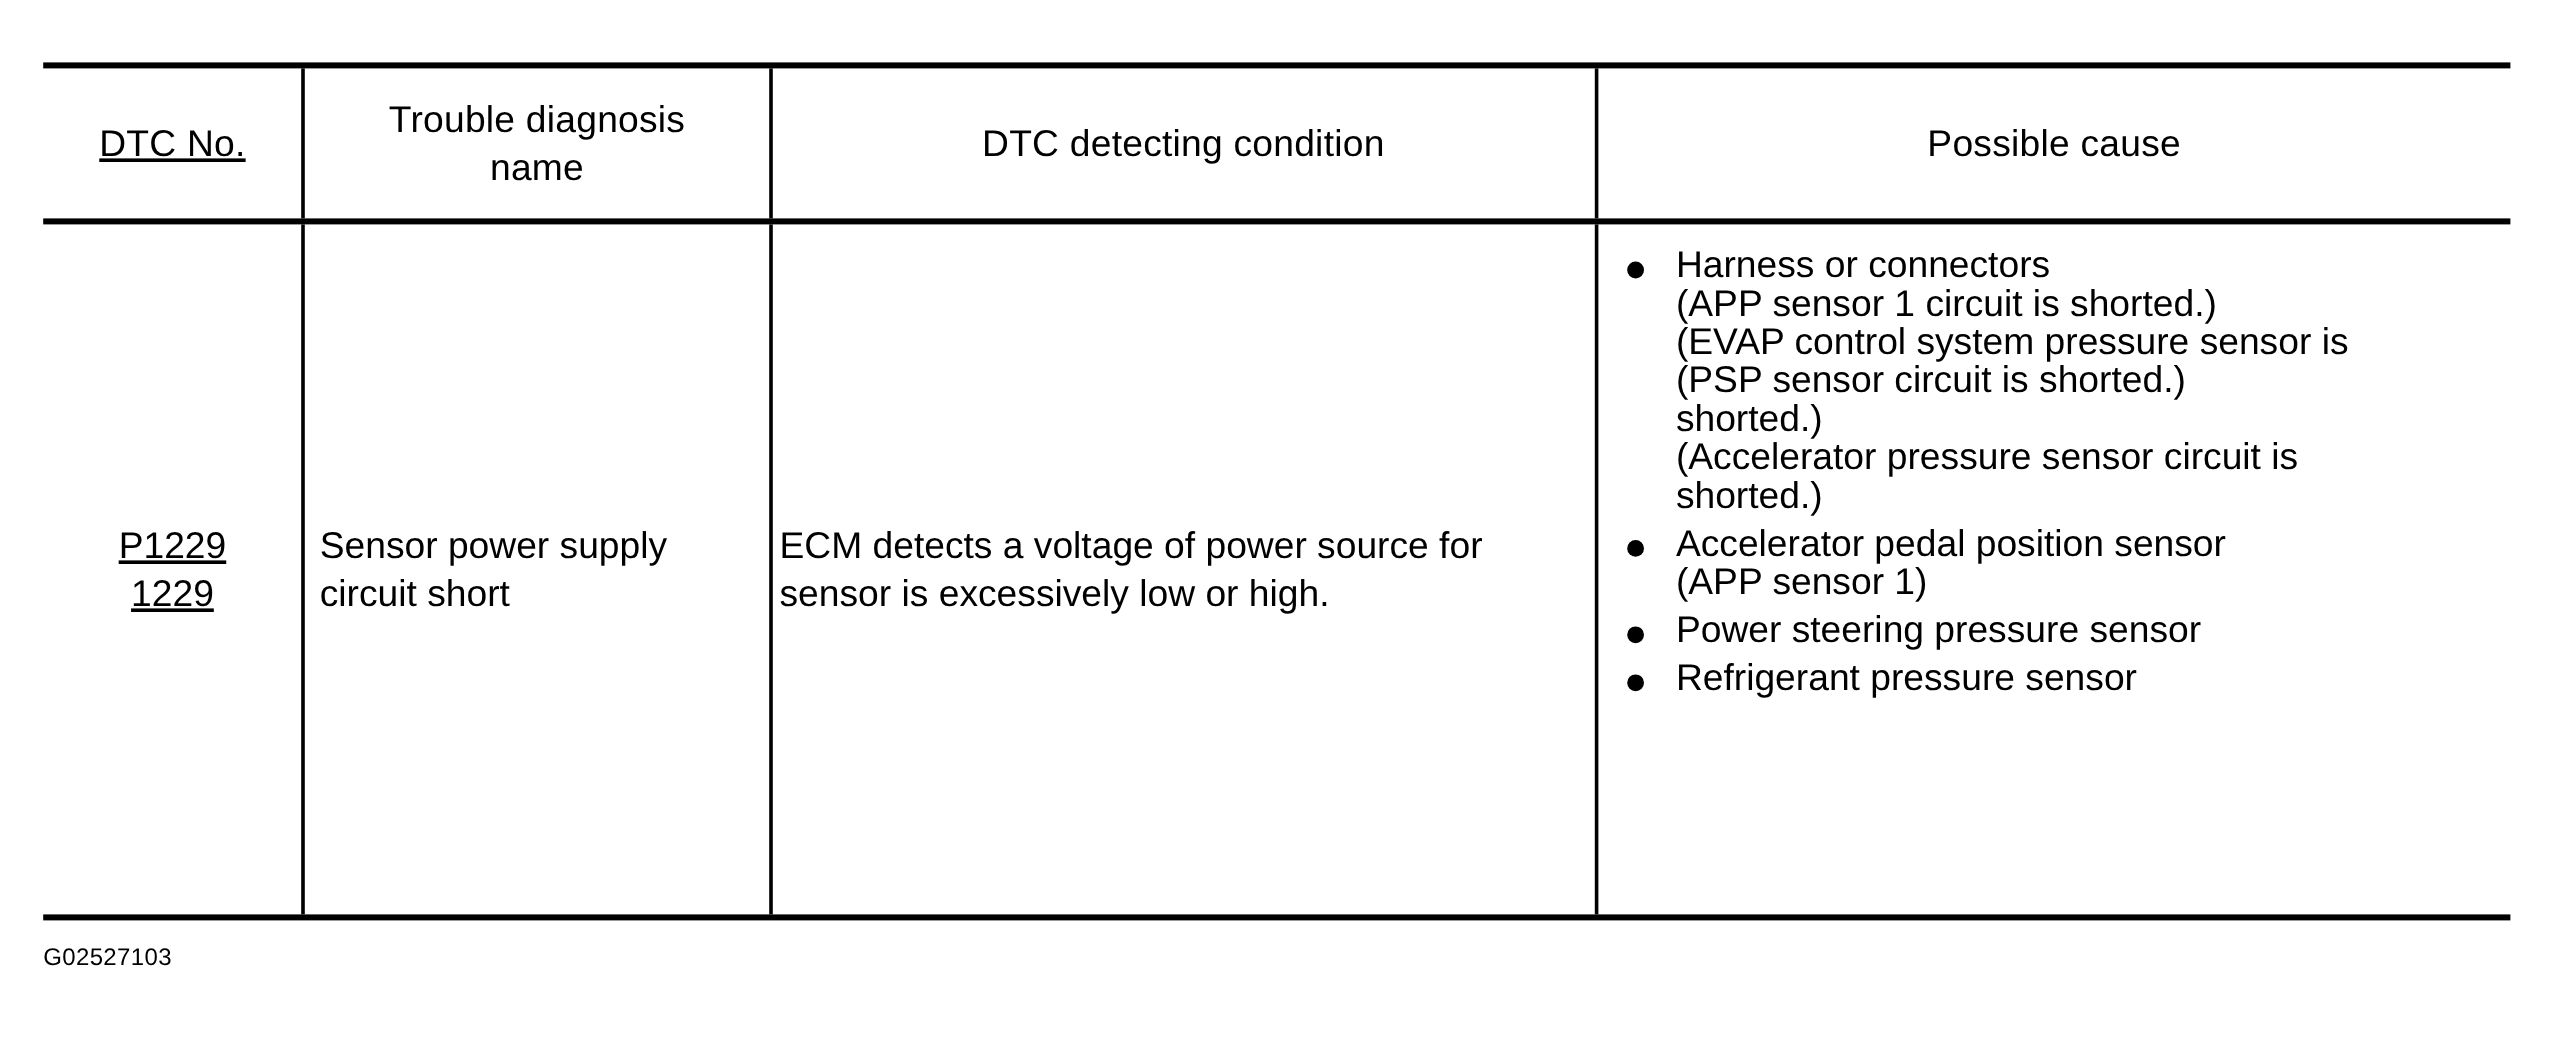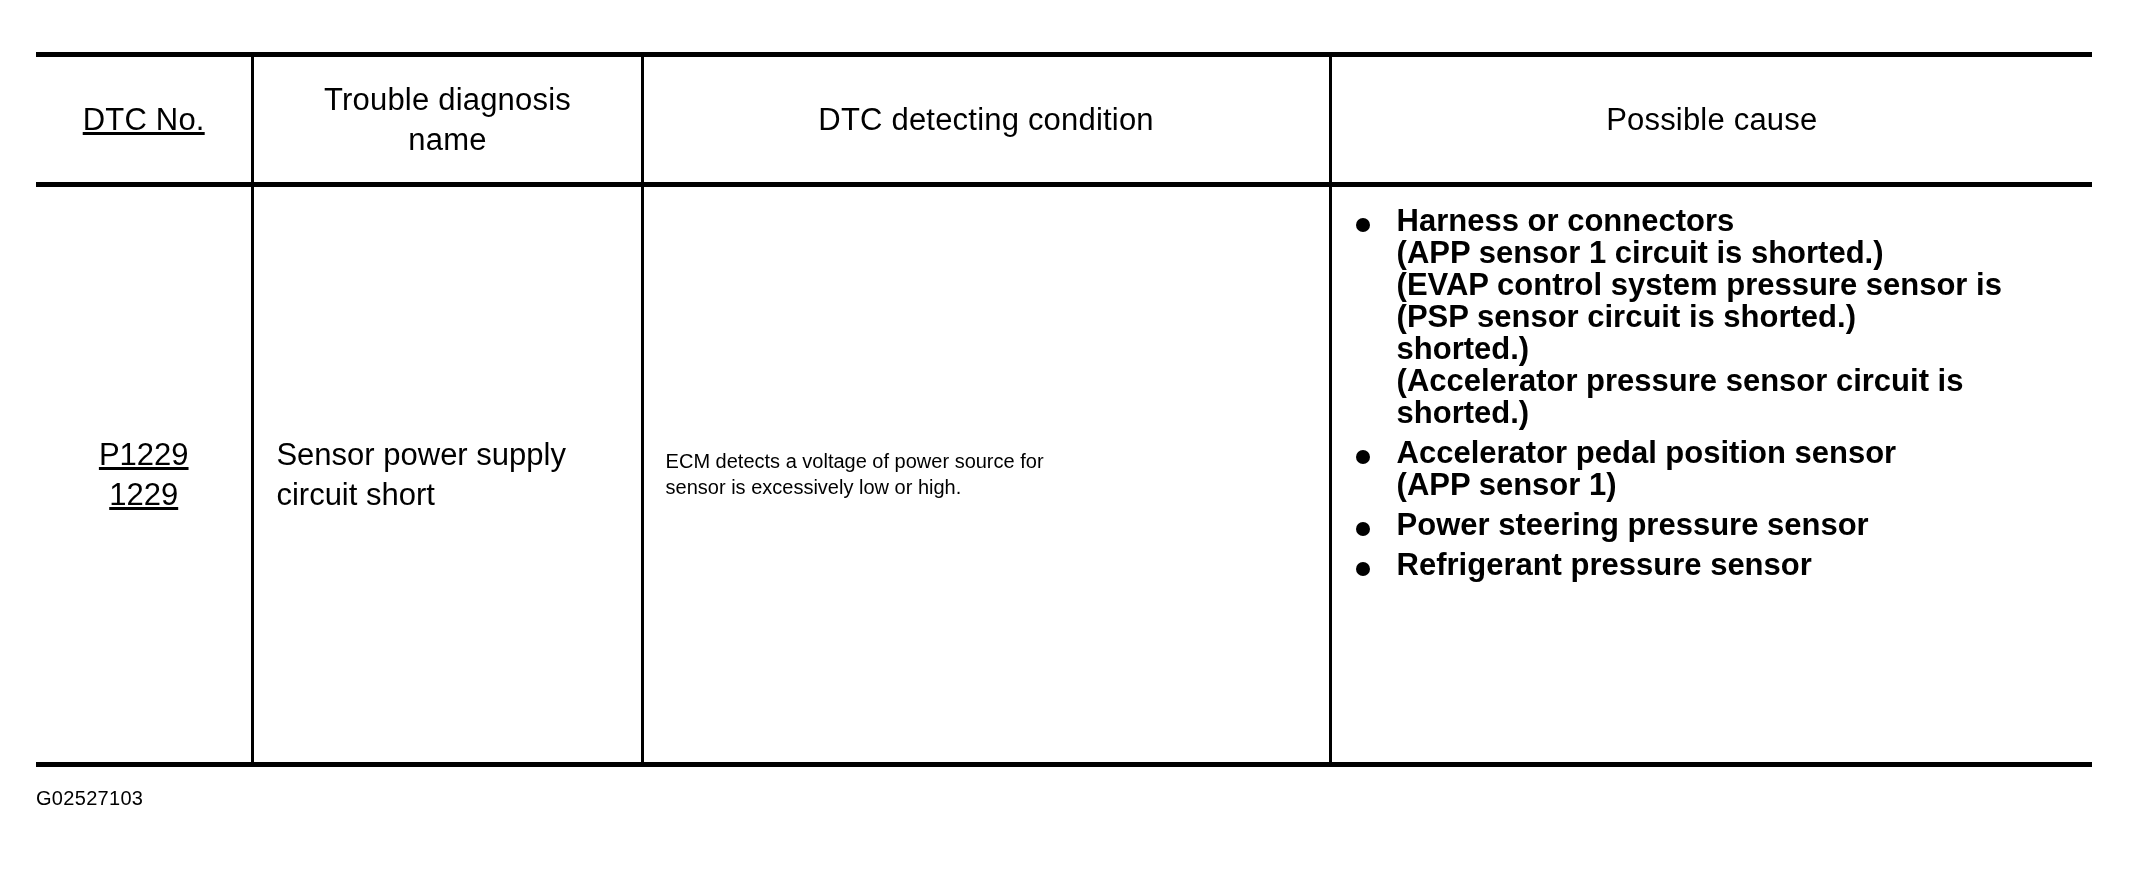--- a/index.html
+++ b/index.html
@@ -85,41 +85,40 @@
   }
 
   .dtc-no {
     width: 100%;
     text-align: center;
     font-size: 31px;
     line-height: 1.28;
   }
 
   .diag-name {
-    padding-left: 22px;
+    padding-left: 12px;
     padding-right: 14px;
     font-size: 31px;
     line-height: 1.28;
   }
 
   .detect-cond {
-    padding-left: 22px;
+    padding-left: 6px;
     padding-right: 14px;
-    font-size: 20px;
+    font-size: 31px;
     line-height: 1.28;
   }
 
   
   .cause-list {
     margin: 0;
     padding: 18px 10px 0 22px;
     list-style: none;
     font-size: 31px;
     line-height: 1.0;
-    font-weight: bold;
   }
   .cause-item {
     position: relative;
     padding-left: 43px;
     margin-bottom: 0;
   }
   .cause-item .bullet {
     position: absolute;
     left: 2px;
     top: 13px;

